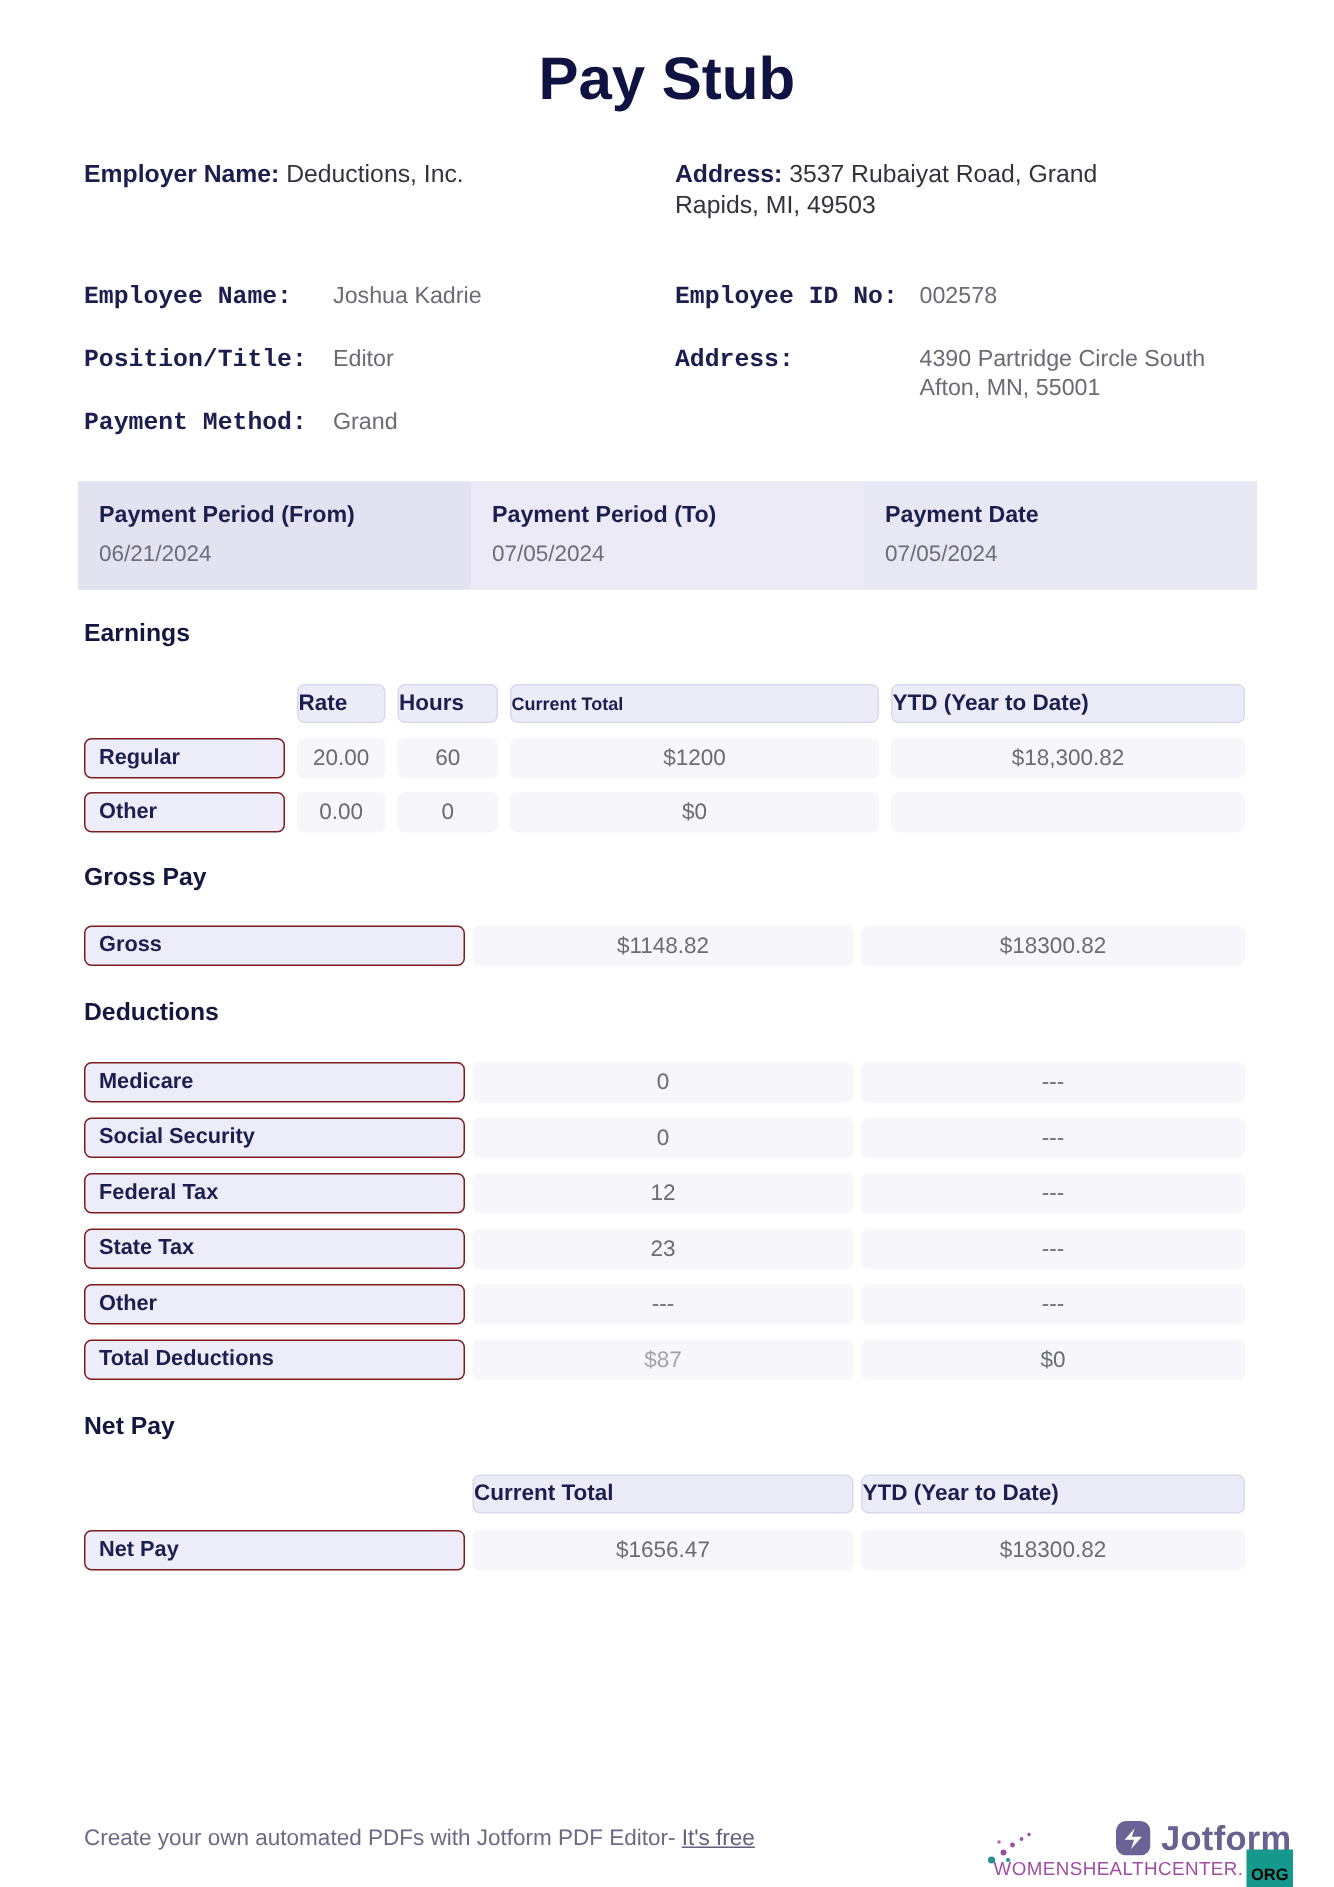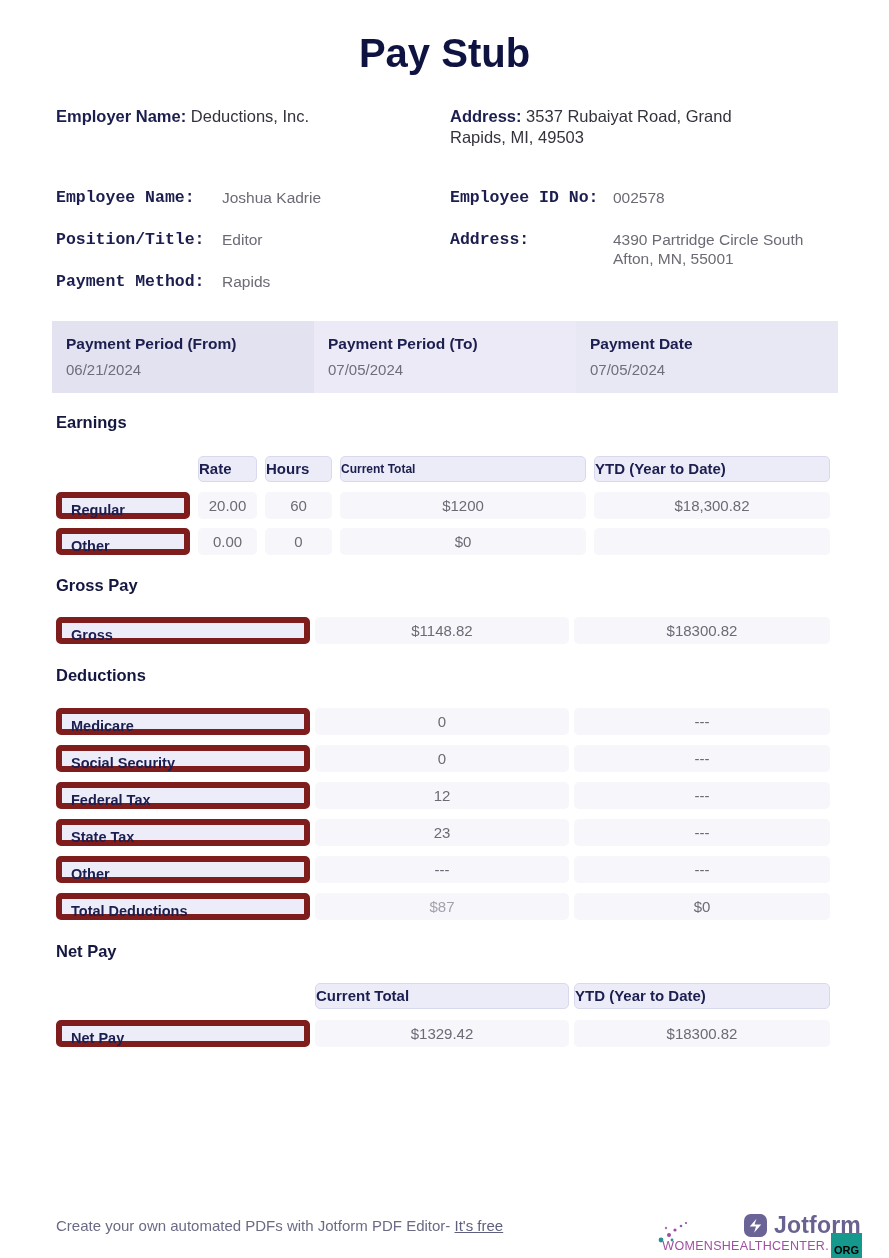--- a/index.html
+++ b/index.html
@@ -53,21 +53,21 @@
   .earn-grid, .money-grid { display:grid; }
   .earn-grid { grid-template-columns:134px 59px 67px 246px 1fr; column-gap:8px; }
   .money-grid { grid-template-columns:254px 254px 1fr; column-gap:5px; }
   .cell { height:27px; line-height:25px; border-radius:5px; font-size:15px; }
   .cell.hdr {
     background:#ececf9; border:1px solid #d9d9ed; font-weight:bold;
     color:#1b1e4e; text-align:left; height:26px; line-height:24px;
   }
   .cell.hdr.small { font-size:12px; }
   .cell.lbl {
-    background:#ededfa; border:6px solid #7f1d1d; font-weight:bold;
+    background:#ededfa; border:1px solid #7f1d1d; font-weight:bold;
     color:#1b1e4e; text-align:left; padding-left:9px; font-size:14.5px;
   }
   .cell.val { background:#f6f6fb; color:#6b6b75; text-align:center; line-height:27px; }
   .cell.val.light { color:#a2a2ad; }
   .cell.spacer { background:transparent; }
   .earn-table { margin-top:24px; }
   .gross-table { margin-top:22px; }
   .ded-table { margin-top:23px; row-gap:10px; }
   .net-table { margin-top:22px; row-gap:10px; }
   
@@ -110,21 +110,21 @@
 
   <div class="emp-label">Position/Title:</div>
   <div class="emp-value">Editor</div>
   <div class="emp-label">Address:</div>
   <div class="emp-value">
     <span style="display:block">4390 Partridge Circle South</span>
     <span style="display:block">Afton, MN, 55001</span>
   </div>
 
   <div class="emp-label">Payment Method:</div>
-  <div class="emp-value">Rapids</div>
+  <div class="emp-value">Grand</div>
   <div></div>
     <div></div>
 </div>
 
 <div class="pay-band">
   <div class="pay-band-cell">
     <div class="pay-band-label">Payment Period (From)</div>
     <div class="pay-band-value">06/21/2024</div>
   </div>
   <div class="pay-band-cell">
@@ -207,21 +207,21 @@
 
 <div class="section-title t-netpay">Net Pay</div>
 <div class="tbl net-table">
   <div class="money-grid">
     <div class="cell spacer"></div>
     <div class="cell hdr">Current Total</div>
     <div class="cell hdr">YTD (Year to Date)</div>
   </div>
   <div class="money-grid">
     <div class="cell lbl">Net Pay</div>
-    <div class="cell val">$1329.42</div>
+    <div class="cell val">$1656.47</div>
     <div class="cell val">$18300.82</div>
   </div>
 </div>
 
 <div class="footer">
   <div class="promo"><span>Create your own automated PDFs with Jotform PDF Editor- </span><a>It's free</a></div>
   <div class="jotform-logo">
     <svg class="dots-svg" width="40" height="26" viewBox="0 0 40 26">
       <circle cx="4" cy="20" r="2.4" fill="#2a8f96"></circle>
       <circle cx="12" cy="15" r="2.0" fill="#9b4f9e"></circle>

